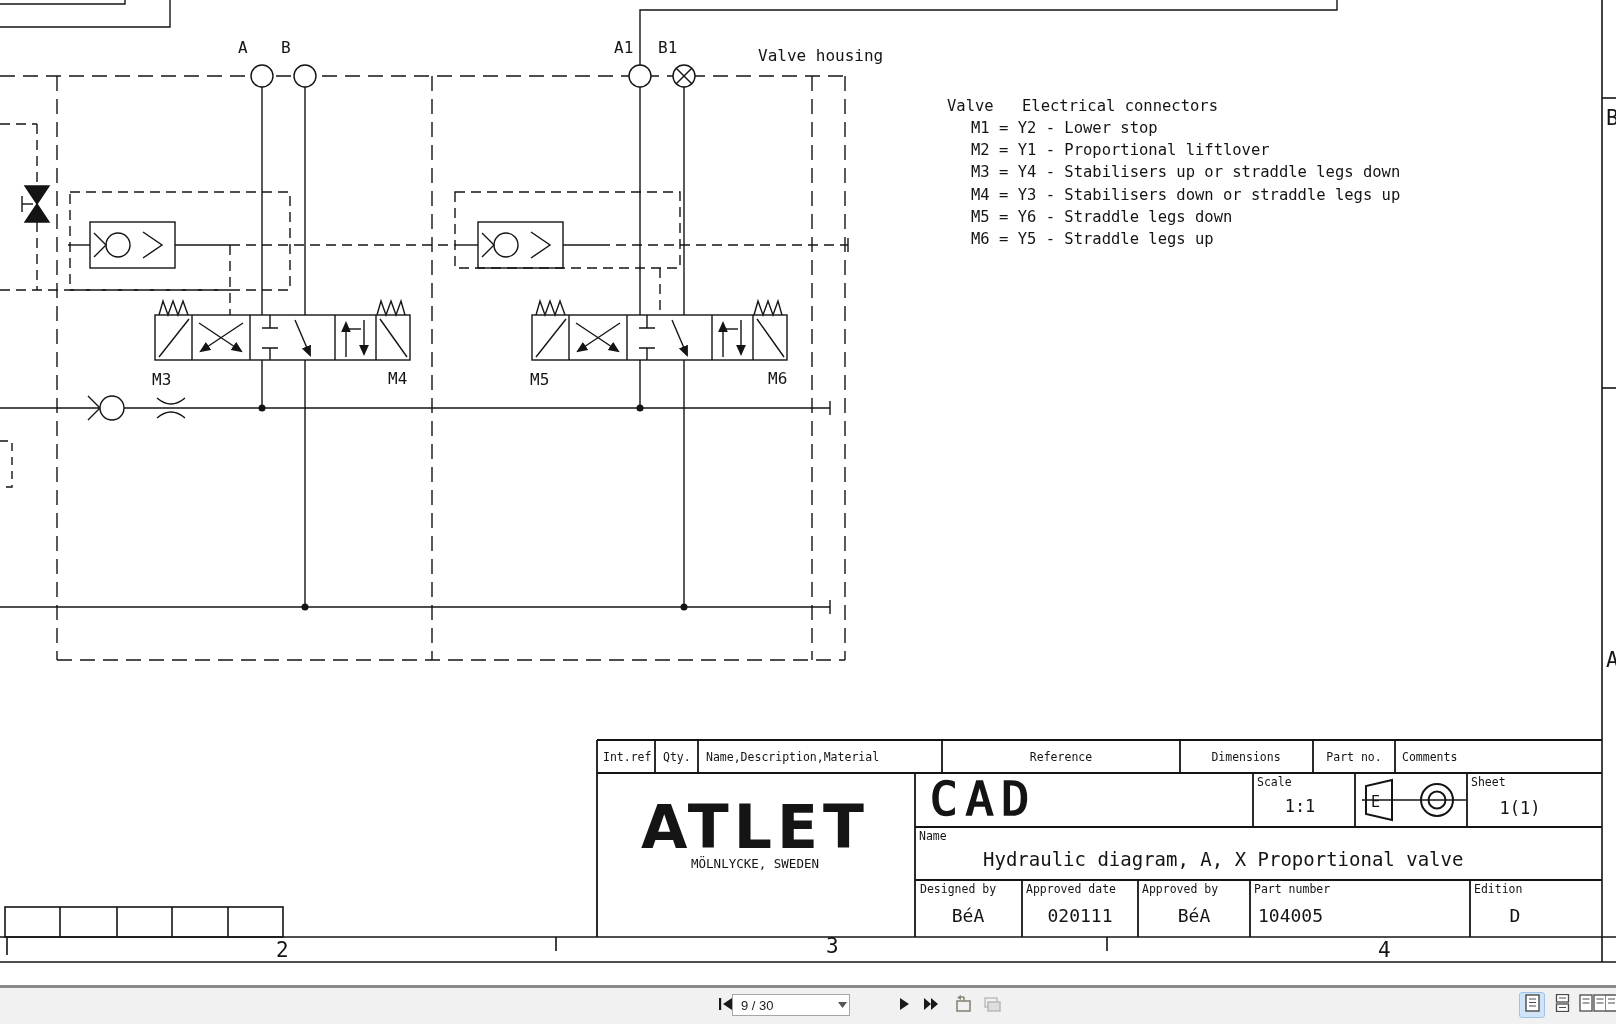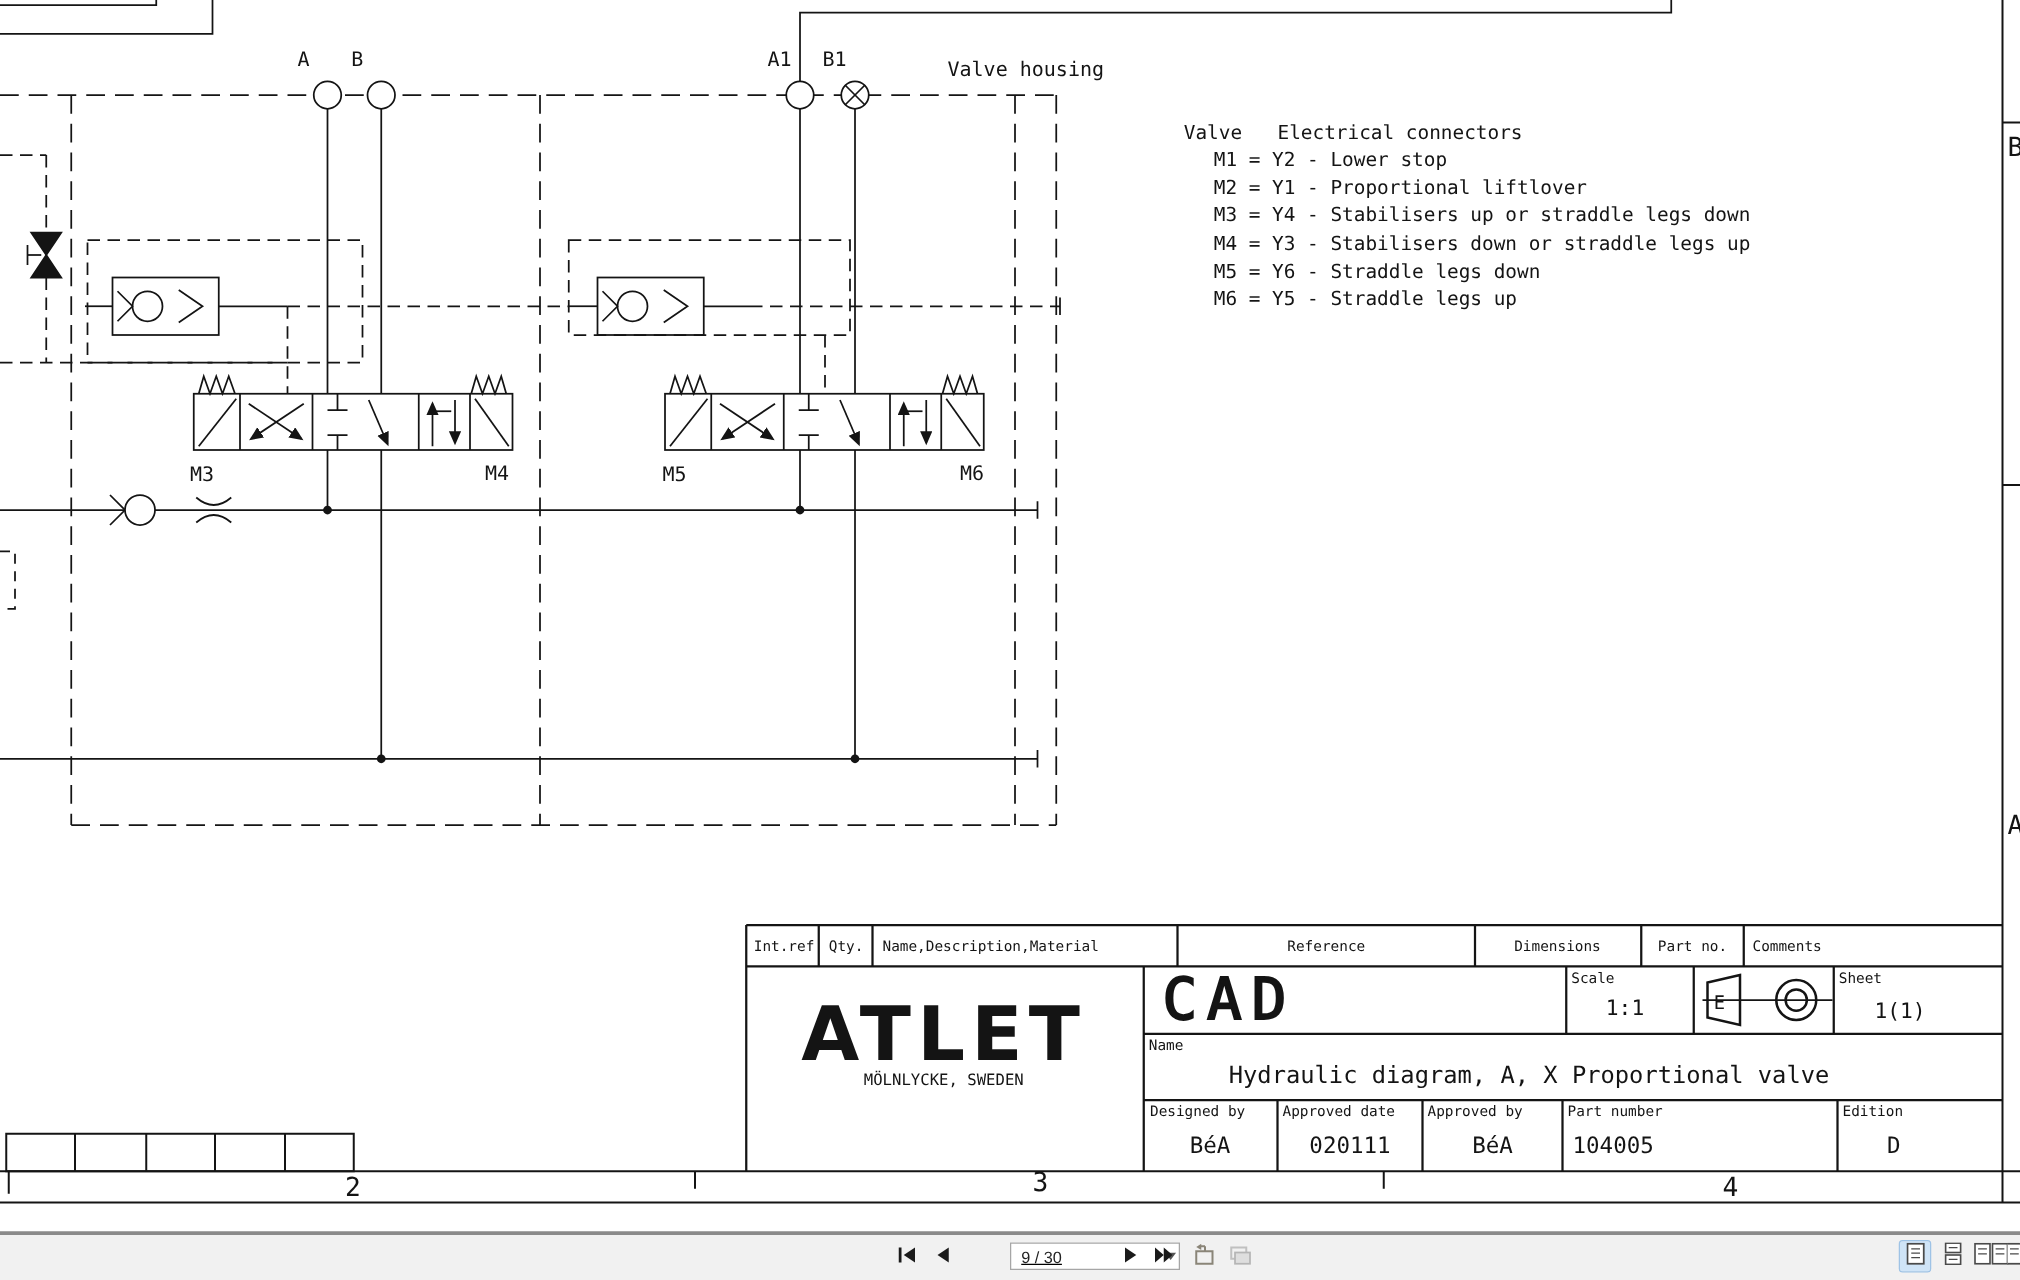--- a/index.html
+++ b/index.html
@@ -9,22 +9,22 @@
   }
   #drawing-area{position:absolute;left:0;top:0;width:1616px;height:986px;background:#ffffff;}
   svg text{fill:#141414;}
   .divider{position:absolute;left:0;top:985px;width:1616px;height:3px;background:#8a8a8a;}
   #toolbar{
     position:absolute;left:0;top:988px;width:1616px;height:36px;background:#f1f1f1;
   }
   .tb-btn{position:absolute;top:5px;width:24px;height:24px;border:none;background:transparent;
     display:flex;align-items:center;justify-content:center;padding:0;cursor:pointer;}
   .pagebox{
-    position:absolute;left:808px;top:6px;width:136px;height:22px;background:#ffffff;
-    border:1px solid #a6a6a6;box-sizing:border-box;display:flex;align-items:center;text-decoration:underline;
+    position:absolute;left:732px;top:6px;width:118px;height:22px;background:#ffffff;
+    border:1px solid #a6a6a6;box-sizing:border-box;display:flex;align-items:center;
   }
   .pagebox span.val{font-family:"Liberation Sans",sans-serif;font-size:13px;color:#222;margin-left:8px;flex:1;}
   .pagebox .caret{width:14px;height:100%;display:flex;align-items:center;justify-content:center;}
   .viewmode{position:absolute;top:5px;width:24px;height:24px;display:flex;align-items:center;justify-content:center;border-radius:2px;}
   .viewmode.sel{background:#cfe4f7;outline:1px solid #9ec3e6;}
 </style>
 </head>
 <body>
 
 <div id="drawing-area">

